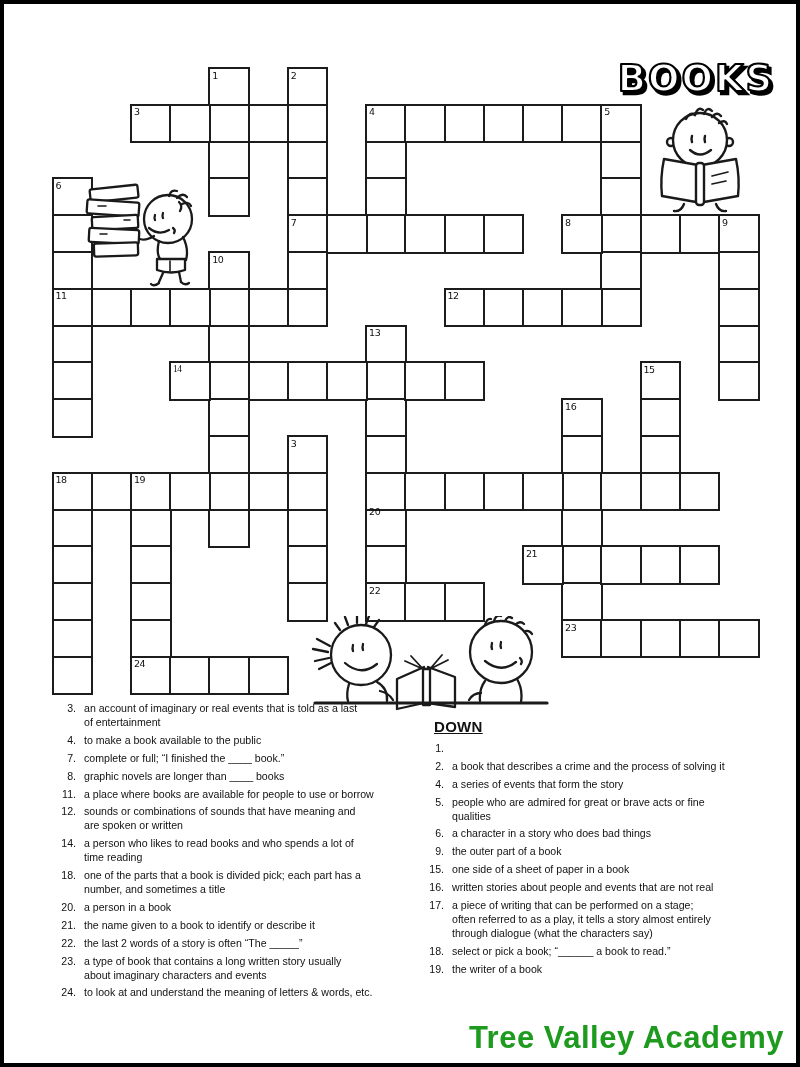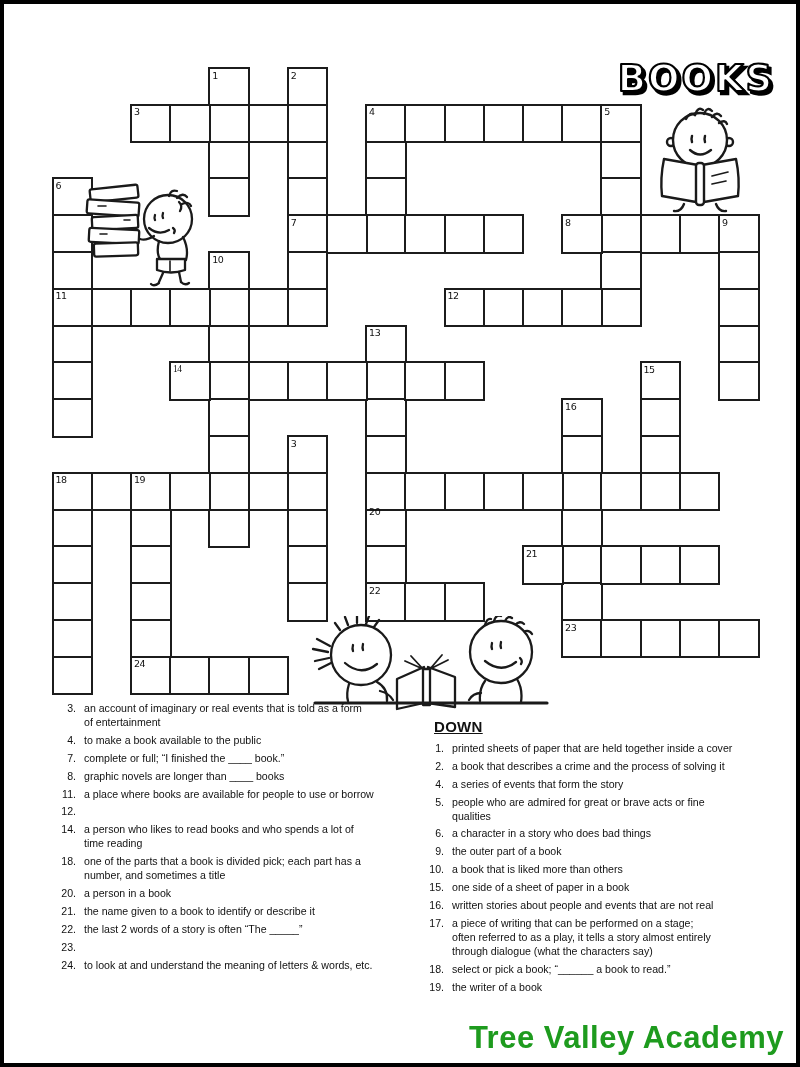--- a/index.html
+++ b/index.html
@@ -297,41 +297,43 @@
         <path d="M116,53 L98,45 M116,53 L104,40 M123,53 L141,44 M123,53 L135,39" fill="none" stroke-width="1.8"></path>
       </g>
       <path d="M8,87 H240" fill="none" stroke-width="3.2"></path>
     </g>
   </svg>
 
   <div class="clue-col across-col">
     <div>
         <div class="clue">
           <div class="cnum">3.</div>
-          <div class="ctxt">an account of imaginary or real events that is told as a form
+          <div class="ctxt">an account of imaginary or real events that is told as a last
 of entertainment</div>
         </div>
         <div class="clue">
           <div class="cnum">4.</div>
           <div class="ctxt">to make a book available to the public</div>
         </div>
         <div class="clue">
           <div class="cnum">7.</div>
           <div class="ctxt">complete or full; “I finished the ____ book.”</div>
         </div>
         <div class="clue">
           <div class="cnum">8.</div>
           <div class="ctxt">graphic novels are longer than ____ books</div>
         </div>
         <div class="clue">
           <div class="cnum">11.</div>
           <div class="ctxt">a place where books are available for people to use or borrow</div>
         </div>
         <div class="clue">
           <div class="cnum">12.</div>
+          <div class="ctxt">sounds or combinations of sounds that have meaning and
+are spoken or written</div>
         </div>
         <div class="clue">
           <div class="cnum">14.</div>
           <div class="ctxt">a person who likes to read books and who spends a lot of
 time reading</div>
         </div>
         <div class="clue">
           <div class="cnum">18.</div>
           <div class="ctxt">one of the parts that a book is divided pick; each part has a
 number, and sometimes a title</div>
@@ -343,34 +345,35 @@
         <div class="clue">
           <div class="cnum">21.</div>
           <div class="ctxt">the name given to a book to identify or describe it</div>
         </div>
         <div class="clue">
           <div class="cnum">22.</div>
           <div class="ctxt">the last 2 words of a story is often “The _____”</div>
         </div>
         <div class="clue">
           <div class="cnum">23.</div>
+          <div class="ctxt">a type of book that contains a long written story usually
+about imaginary characters and events</div>
         </div>
         <div class="clue">
           <div class="cnum">24.</div>
           <div class="ctxt">to look at and understand the meaning of letters &amp; words, etc.</div>
         </div>
       </div>
   </div>
 
   <div class="clue-col down-col">
     <div class="clue-heading">DOWN</div>
     <div>
         <div class="clue">
           <div class="cnum">1.</div>
-          <div class="ctxt">printed sheets of paper that are held together inside a cover</div>
         </div>
         <div class="clue">
           <div class="cnum">2.</div>
           <div class="ctxt">a book that describes a crime and the process of solving it</div>
         </div>
         <div class="clue">
           <div class="cnum">4.</div>
           <div class="ctxt">a series of events that form the story</div>
         </div>
         <div class="clue">
@@ -378,24 +381,20 @@
           <div class="ctxt">people who are admired for great or brave acts or fine
 qualities</div>
         </div>
         <div class="clue">
           <div class="cnum">6.</div>
           <div class="ctxt">a character in a story who does bad things</div>
         </div>
         <div class="clue">
           <div class="cnum">9.</div>
           <div class="ctxt">the outer part of a book</div>
-        </div>
-        <div class="clue">
-          <div class="cnum">10.</div>
-          <div class="ctxt">a book that is liked more than others</div>
         </div>
         <div class="clue">
           <div class="cnum">15.</div>
           <div class="ctxt">one side of a sheet of paper in a book</div>
         </div>
         <div class="clue">
           <div class="cnum">16.</div>
           <div class="ctxt">written stories about people and events that are not real</div>
         </div>
         <div class="clue">

